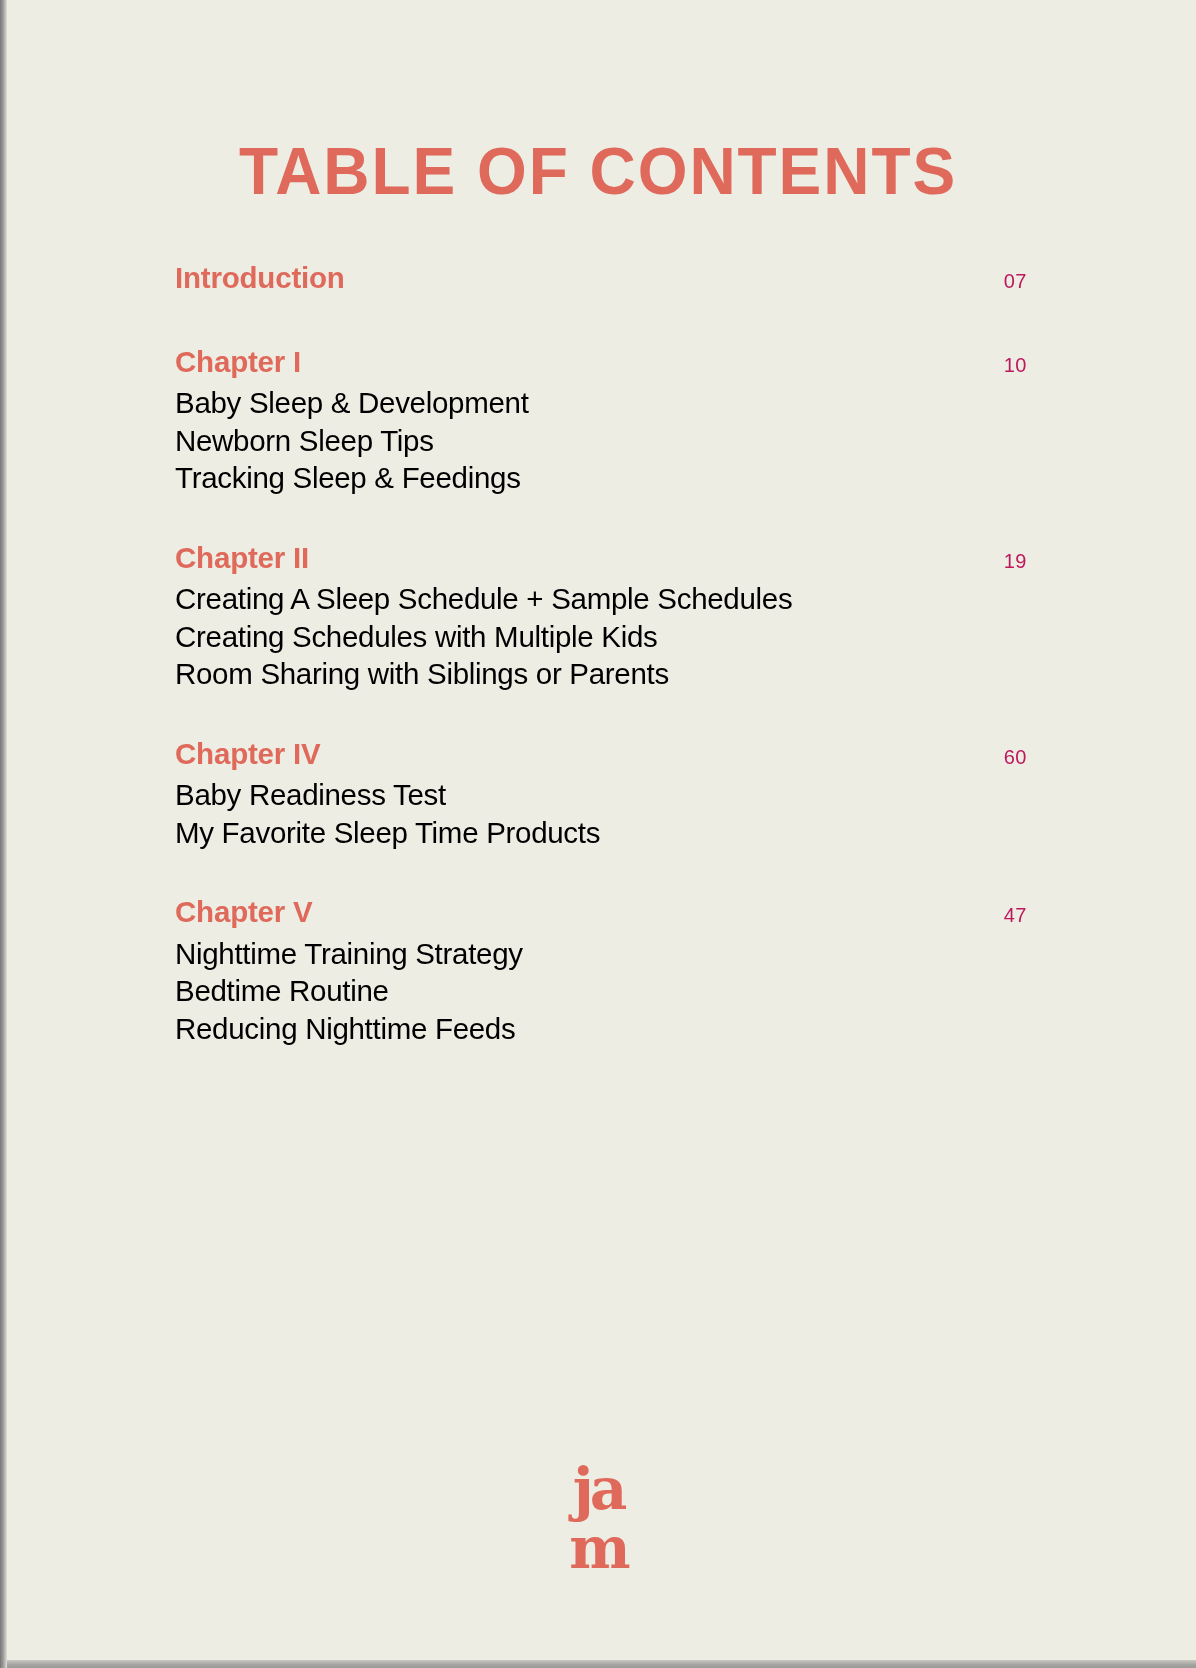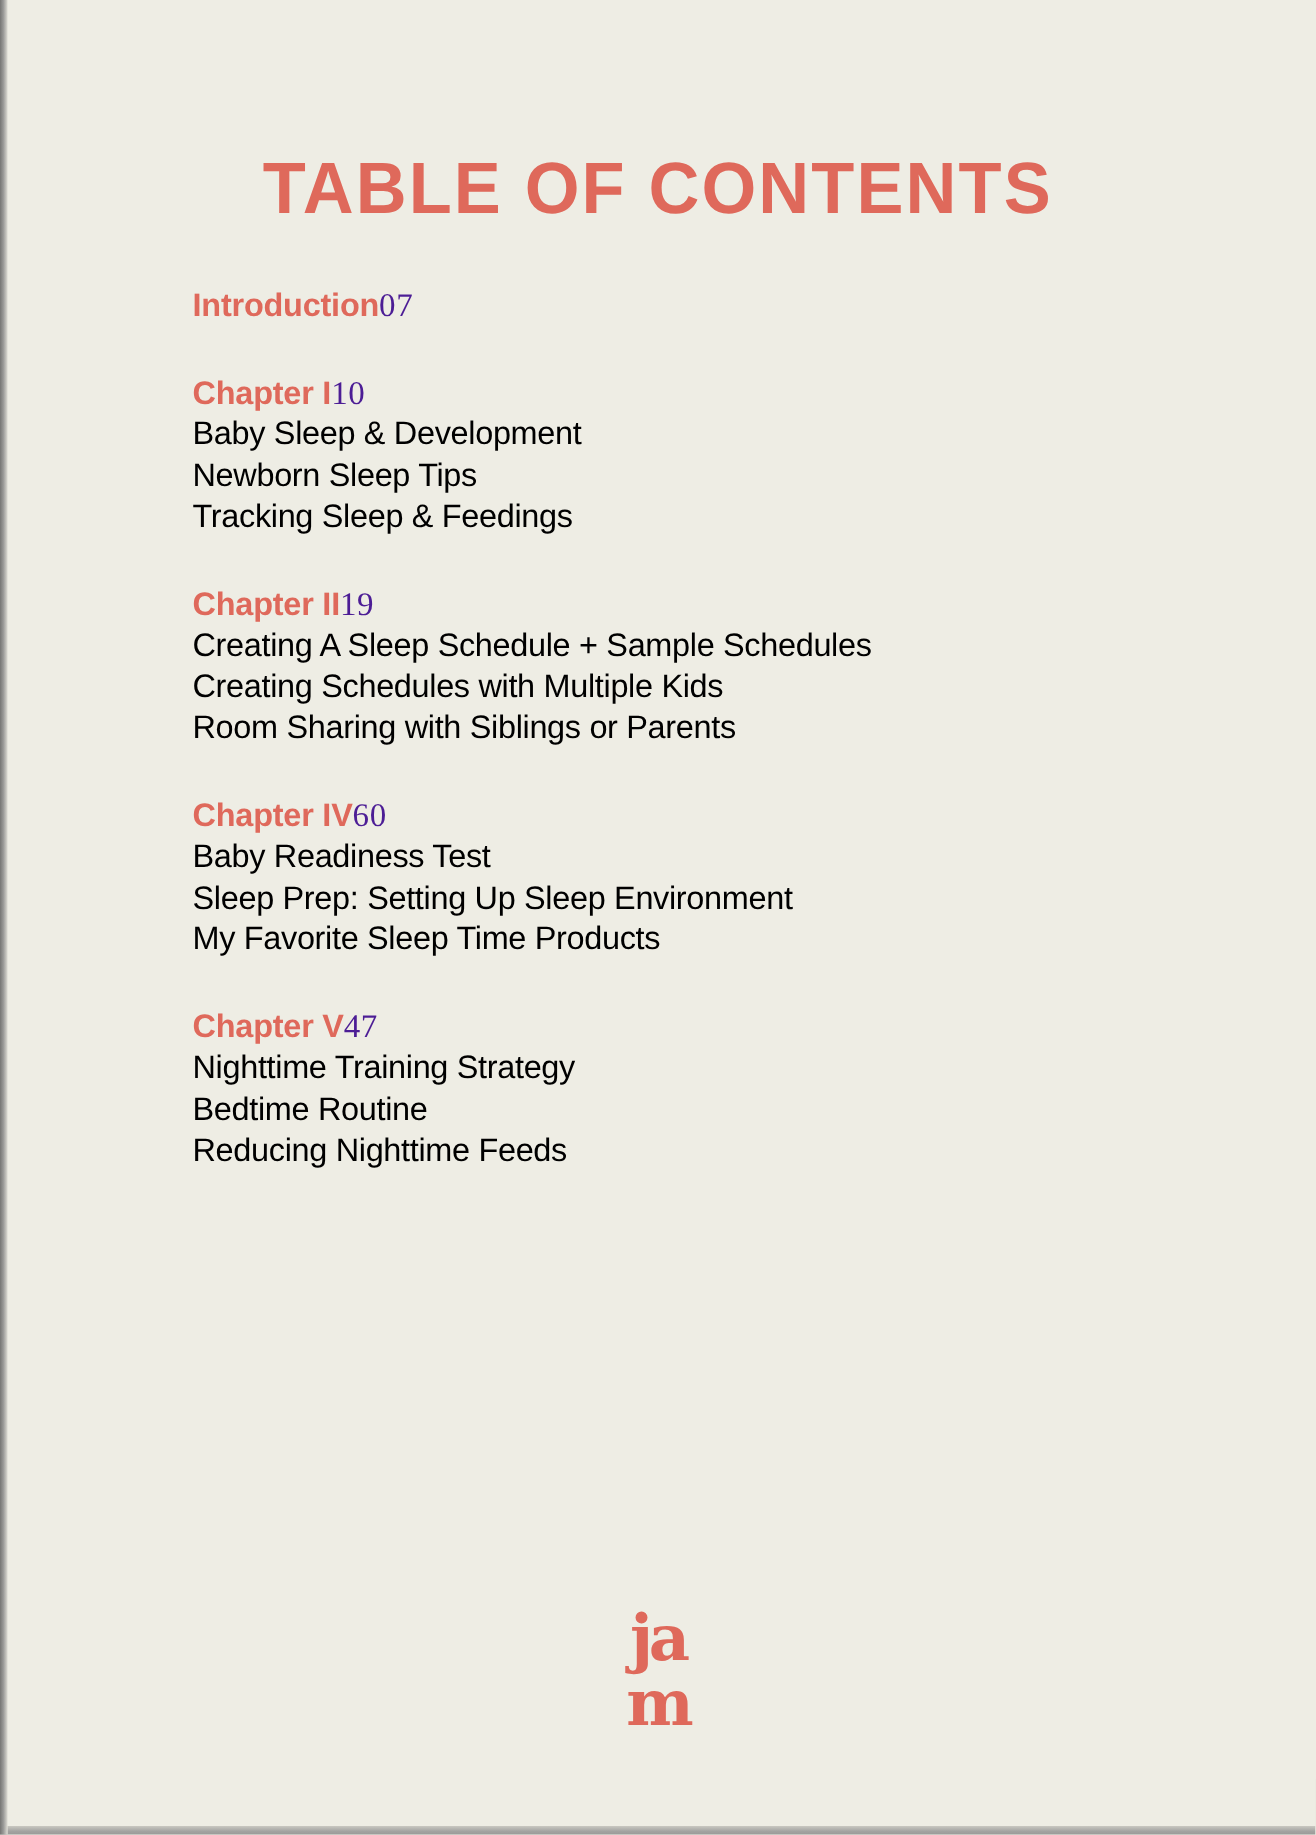--- a/index.html
+++ b/index.html
@@ -42,35 +42,36 @@
   .toc {
     position: absolute;
     left: 175px;
     right: 169px;
     top: 259px;
   }
   .sec { margin-top: 42px; }
   .sec:first-child { margin-top: 0; }
   .sec-head {
     display: flex;
+    justify-content: space-between;
     align-items: baseline;
   }
   .sec-title {
     font-weight: bold;
     font-size: 29.5px;
     line-height: 37.5px;
     color: #DF695B;
     letter-spacing: -0.2px;
   }
   .sec-page {
-    font-family: Liberation Serif, serif;
+    font-family: Liberation Sans, sans-serif;
     font-weight: 400;
-    font-size: 30px;
+    font-size: 20px;
     line-height: 37.5px;
-    color: #4c1d95;
+    color: #be185d;
     letter-spacing: 0.5px;
   }
   .sec-item {
     font-size: 29.5px;
     line-height: 37.5px;
     color: #000000;
     letter-spacing: -0.3px;
   }
   .brand-logo {
     position: absolute;
@@ -119,21 +120,20 @@
         <div class="sec-item">Creating A Sleep Schedule + Sample Schedules</div>
         <div class="sec-item">Creating Schedules with Multiple Kids</div>
         <div class="sec-item">Room Sharing with Siblings or Parents</div>
       </div>
       <div class="sec">
         <div class="sec-head">
           <span class="sec-title">Chapter IV</span>
           <span class="sec-page">60</span>
         </div>
         <div class="sec-item">Baby Readiness Test</div>
-        <div class="sec-item">Sleep Prep: Setting Up Sleep Environment</div>
         <div class="sec-item">My Favorite Sleep Time Products</div>
       </div>
       <div class="sec">
         <div class="sec-head">
           <span class="sec-title">Chapter V</span>
           <span class="sec-page">47</span>
         </div>
         <div class="sec-item">Nighttime Training Strategy</div>
         <div class="sec-item">Bedtime Routine</div>
         <div class="sec-item">Reducing Nighttime Feeds</div>

